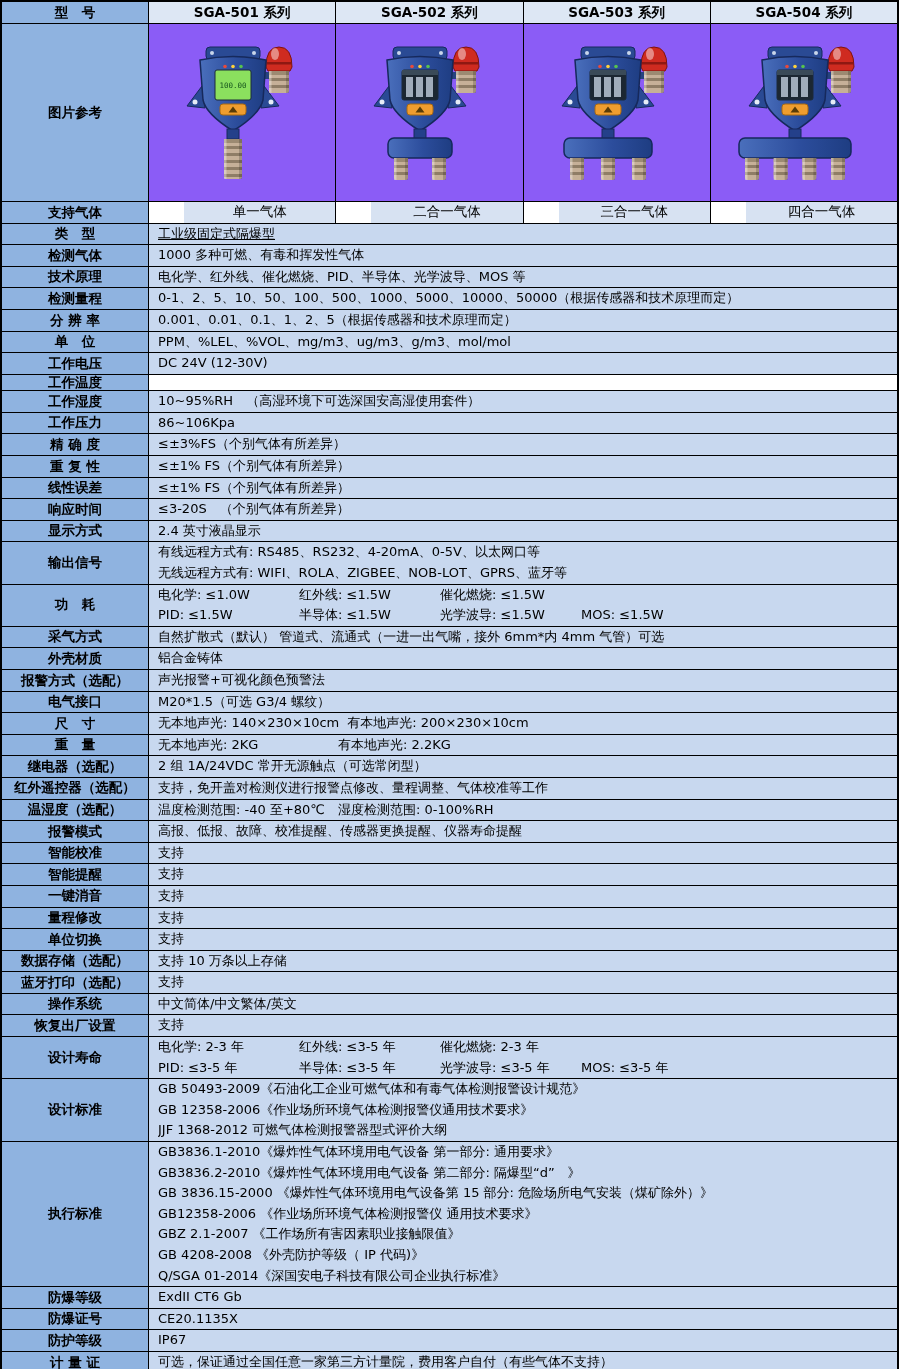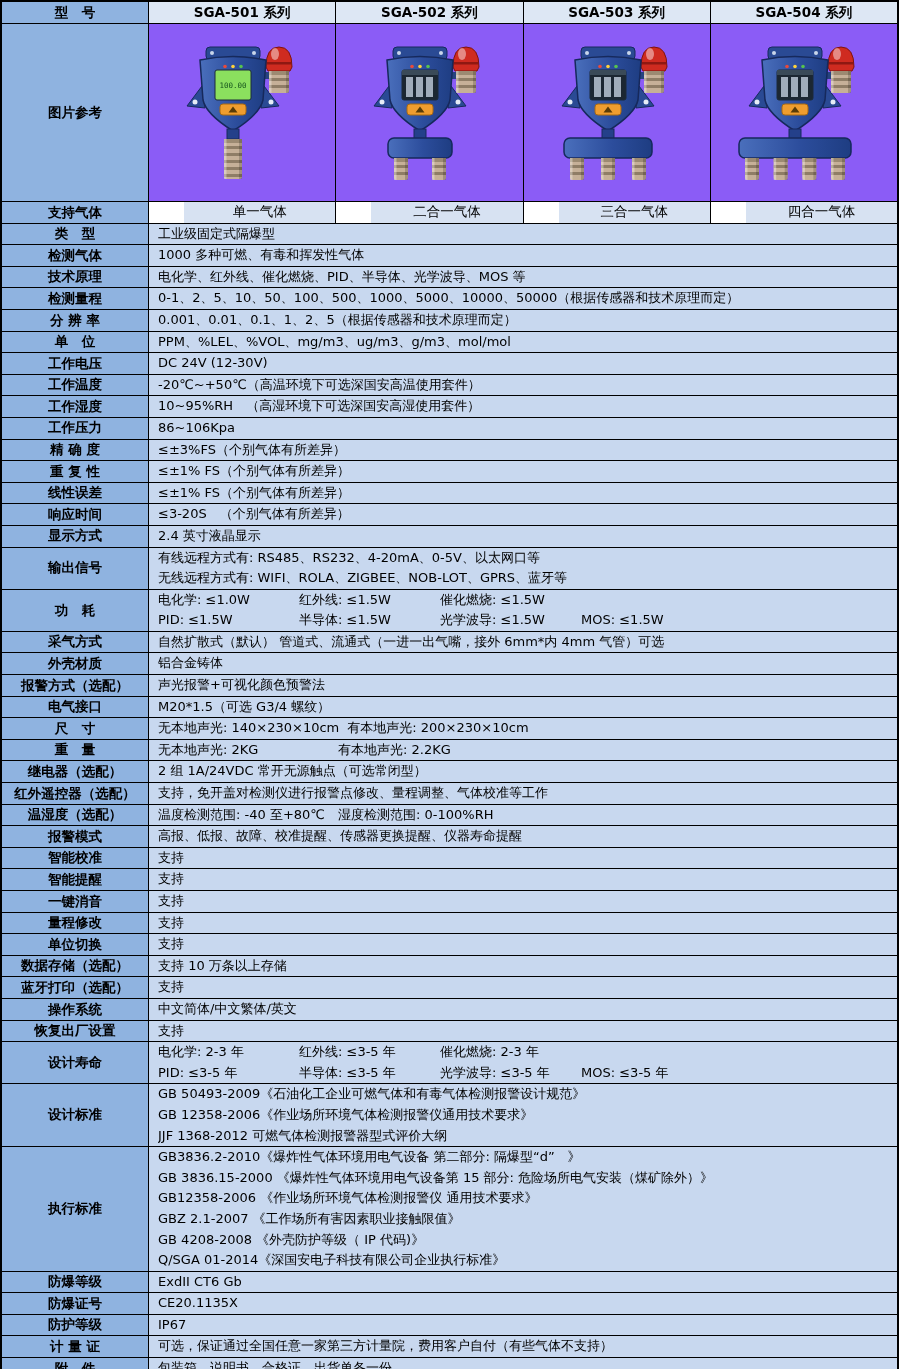--- a/index.html
+++ b/index.html
@@ -6,21 +6,21 @@
   body{font-family:"DejaVu Sans","Liberation Sans",sans-serif;color:#000;}
   .sheet{width:899px;box-sizing:border-box;border:2px solid #000;background:#fff;}
   .trow{display:flex;border-bottom:1px solid #000;align-items:stretch;}
   .trow:last-child{border-bottom:none;}
   .lbl{flex:0 0 147px;width:147px;background:#8fb3e0;border-right:1px solid #000;
        display:flex;align-items:center;justify-content:center;text-align:right;
        font-weight:bold;font-size:13.5px;line-height:1.15;padding:0 2px;box-sizing:border-box;}
   .val{flex:1;background:#c8d8ef;display:flex;flex-direction:column;justify-content:center;
        padding-left:9px;min-width:0;}
   .line{height:20.6px;line-height:20.6px;font-size:13px;white-space:nowrap;overflow:hidden;}
-  .u{}
+  .u{text-decoration:underline;}
   .seg{display:inline-block;}
   .cols4 .seg{min-width:133px;margin-right:8px;}
   .cols2 .seg{min-width:172px;margin-right:8px;}
   
   .mcell{flex:1;border-right:1px solid #000;text-align:center;display:flex;
          align-items:center;justify-content:center;font-size:13.5px;box-sizing:border-box;}
   .mcell:last-child{border-right:none;text-align:center;}
   .hdr .mcell{background:#dde7f4;font-weight:bold;height:21px;}
   .gases .mcell{background:#d7e2f2;height:20.6px;margin-left:35px;}
   .imgs .mcell{background:#8b5cf6;height:177px;}
@@ -308,23 +308,20 @@
         </div>
       </div>
       <div class="trow">
         <div class="lbl">工作电压</div>
         <div class="val">
           <div class="line">DC 24V (12-30V)</div>
         </div>
       </div>
       <div class="trow">
         <div class="lbl">工作温度</div>
-        <div class="val">
-          <div class="line">-20℃~+50℃（高温环境下可选深国安高温使用套件）</div>
-        </div>
       </div>
       <div class="trow">
         <div class="lbl">工作湿度</div>
         <div class="val">
           <div class="line">10~95%RH　（高湿环境下可选深国安高湿使用套件）</div>
         </div>
       </div>
       <div class="trow">
         <div class="lbl">工作压力</div>
         <div class="val">
@@ -500,20 +497,21 @@
         <div class="lbl">设计标准</div>
         <div class="val">
           <div class="line">GB 50493-2009《石油化工企业可燃气体和有毒气体检测报警设计规范》</div>
           <div class="line">GB 12358-2006《作业场所环境气体检测报警仪通用技术要求》</div>
           <div class="line">JJF 1368-2012 可燃气体检测报警器型式评价大纲</div>
         </div>
       </div>
       <div class="trow">
         <div class="lbl">执行标准</div>
         <div class="val">
+          <div class="line">GB3836.1-2010《爆炸性气体环境用电气设备 第一部分: 通用要求》</div>
           <div class="line">GB3836.2-2010《爆炸性气体环境用电气设备 第二部分: 隔爆型“d”　》</div>
           <div class="line">GB 3836.15-2000 《爆炸性气体环境用电气设备第 15 部分: 危险场所电气安装（煤矿除外）》</div>
           <div class="line">GB12358-2006 《作业场所环境气体检测报警仪 通用技术要求》</div>
           <div class="line">GBZ 2.1-2007 《工作场所有害因素职业接触限值》</div>
           <div class="line">GB 4208-2008 《外壳防护等级（ IP 代码)》</div>
           <div class="line">Q/SGA 01-2014《深国安电子科技有限公司企业执行标准》</div>
         </div>
       </div>
       <div class="trow">
         <div class="lbl">防爆等级</div>

